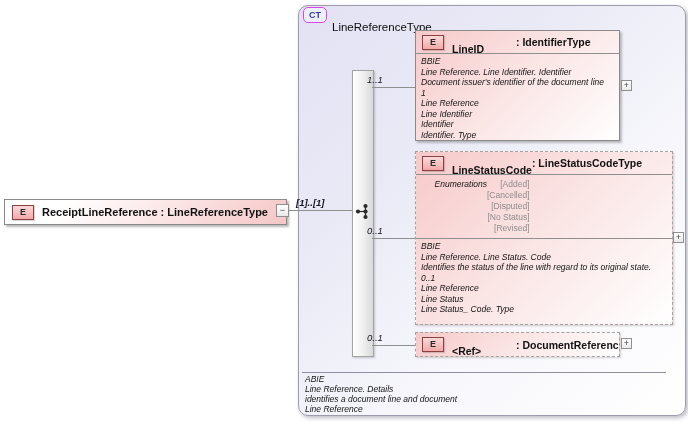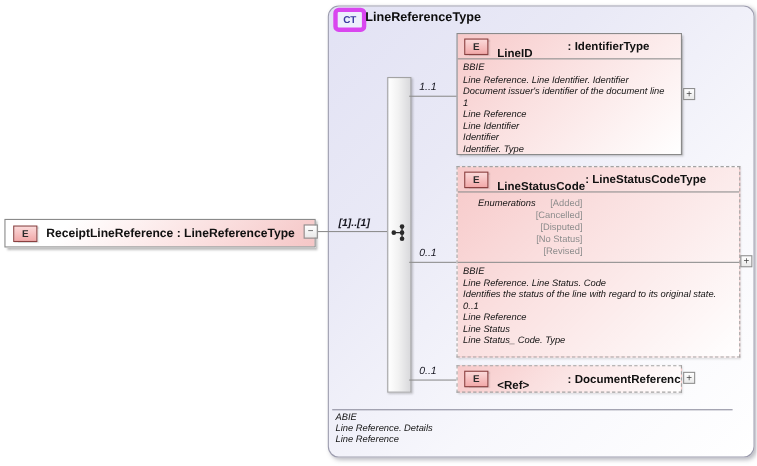--- a/index.html
+++ b/index.html
@@ -5,37 +5,37 @@
   html,body{margin:0;padding:0;background:#ffffff;}
   .stage{
     position:relative;width:688px;height:424px;overflow:hidden;
     font-family:"Liberation Sans", sans-serif;color:#1a1a1a;background:#ffffff;
   }
 
   
   .hline{position:absolute;height:1px;background:#8f8f8f;}
   .card{
     position:absolute;font-style:italic;font-size:9.5px;color:#15151f;
-    text-align:center;white-space:nowrap;
+    text-align:left;white-space:nowrap;
   }
   .card.bold{font-weight:bold;}
 
   
   .ct-panel{
     position:absolute;left:298px;top:5px;width:386px;height:409px;
     border:1px solid #9c9cae;border-radius:10px;
     background:linear-gradient(135deg,#e2e2f4 0%,#e9e9f6 30%,#f7f7fc 65%,#ffffff 100%);
     box-shadow:2px 2px 4px rgba(60,60,80,0.35);
   }
   .ct-icon{
     position:absolute;left:303px;top:7px;width:22px;height:14px;
-    border:4px solid #d946ef;border-radius:5px;background:#eceffc;
+    border:1px solid #d946ef;border-radius:5px;background:#eceffc;
     color:#3a3aa0;font-size:9px;font-weight:bold;text-align:center;line-height:14px;
   }
-  .ct-title{position:absolute;left:332px;top:10px;font-size:11.5px;font-weight:bold;color:#0d0d0d;white-space:nowrap;}
+  .ct-title{position:absolute;left:332px;top:21px;font-size:11.5px;font-weight:normal;color:#0d0d0d;white-space:nowrap;}
 
   
   .seq-bar{
     position:absolute;left:352px;top:70px;width:20px;height:285px;
     border:1px solid #a3a3a3;
     background:linear-gradient(to right,#ffffff 0%,#f2f2f2 45%,#d9d9dc 100%);
     box-shadow:1px 1px 2px rgba(0,0,0,0.2);
   }
   .seq-icon{position:absolute;left:355px;top:203px;width:15px;height:17px;}
 
@@ -185,16 +185,17 @@
       <span class="el-name">&lt;Ref&gt;</span>
       <span>: DocumentReference</span>
     </div>
   </div>
   <div class="handle" style="left:621px;top:338px;">+</div>
 
   <div class="ct-footsep"></div>
   <div class="ct-footer">
     <div>ABIE</div>
     <div>Line Reference. Details</div>
+    <div>identifies a document line and document</div>
     <div>Line Reference</div>
   </div>
 
 </div>
 
 </body></html>

